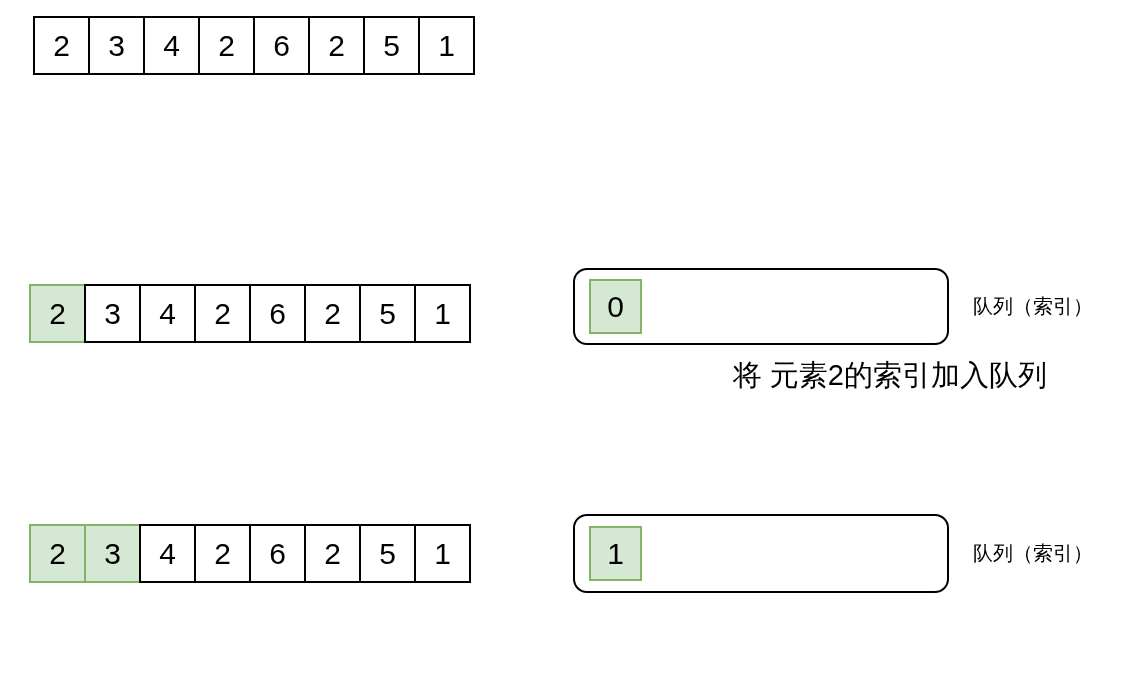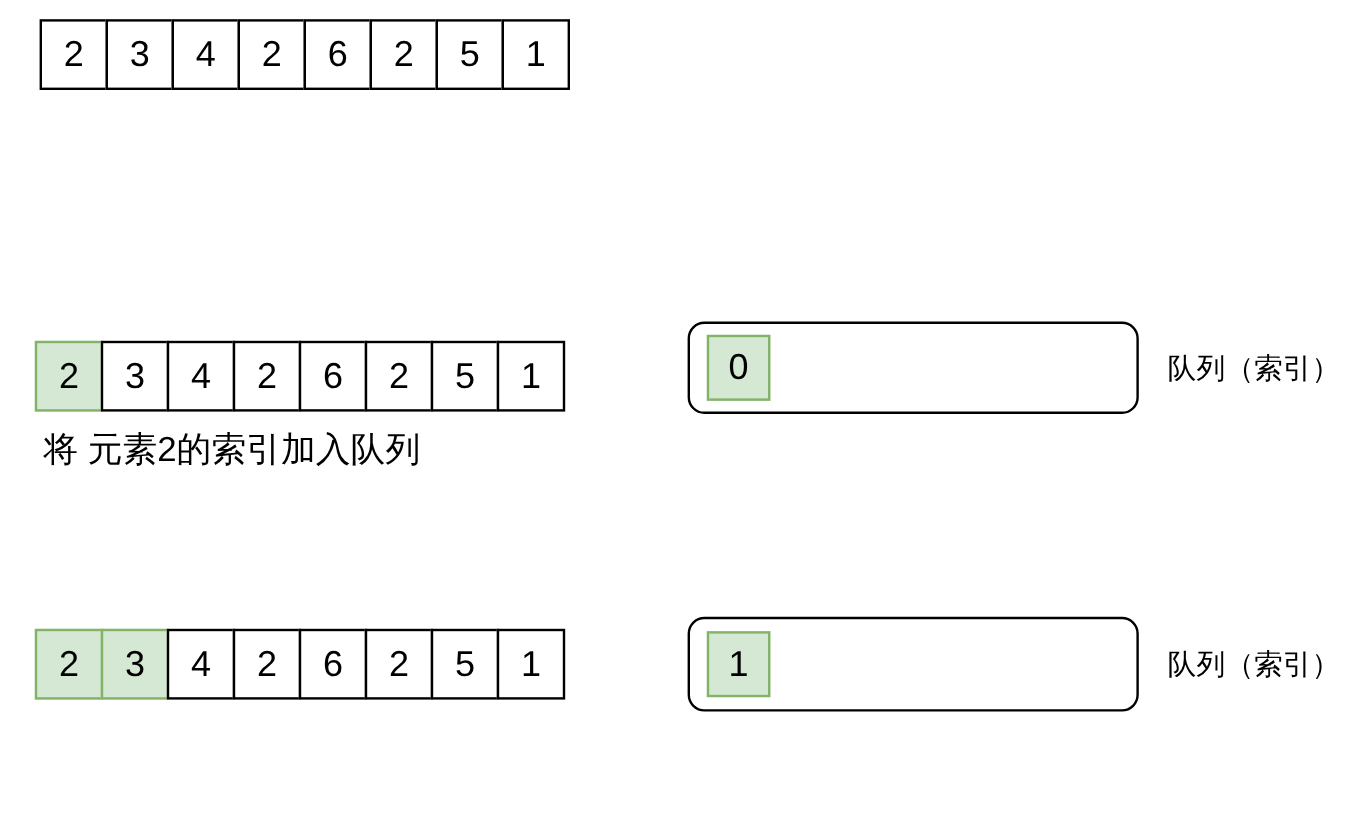--- a/index.html
+++ b/index.html
@@ -44,27 +44,26 @@
     background:#ffffff;
     display:flex;align-items:center;
     padding-left:14px;
   }
   .queue-box .cell{
     width:53px;height:55px;
   }
   .queue-label{
     position:absolute;
     display:flex;align-items:center;
-    font-size:24px;
+    font-size:20px;
     white-space:nowrap;
   }
   .caption{
     position:absolute;
-    text-align:left;
-    padding-left:36px;
+    text-align:right;
   }
   .caption-large{font-size:29px;line-height:36px;}
   .caption-small{font-size:23px;line-height:29px;}
 </style>
 </head>
 <body>
 
 <div class="canvas">
 
   <div class="array" style="left:33px;top:16px;">

